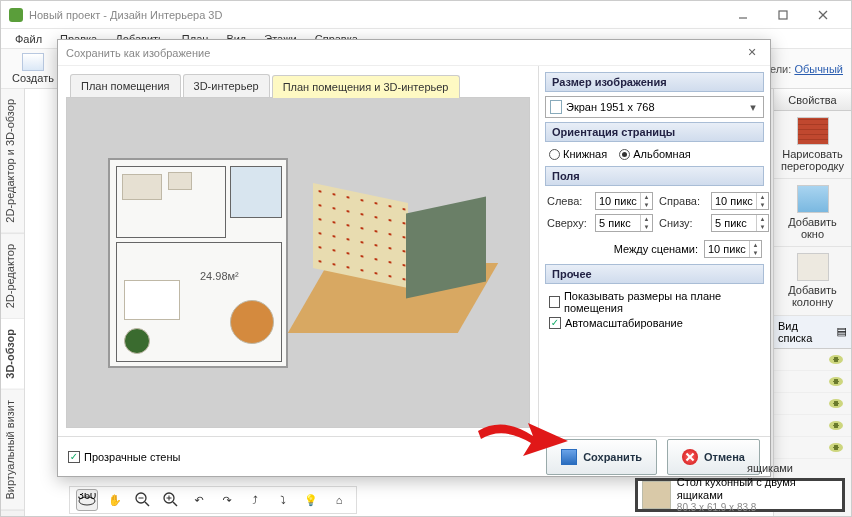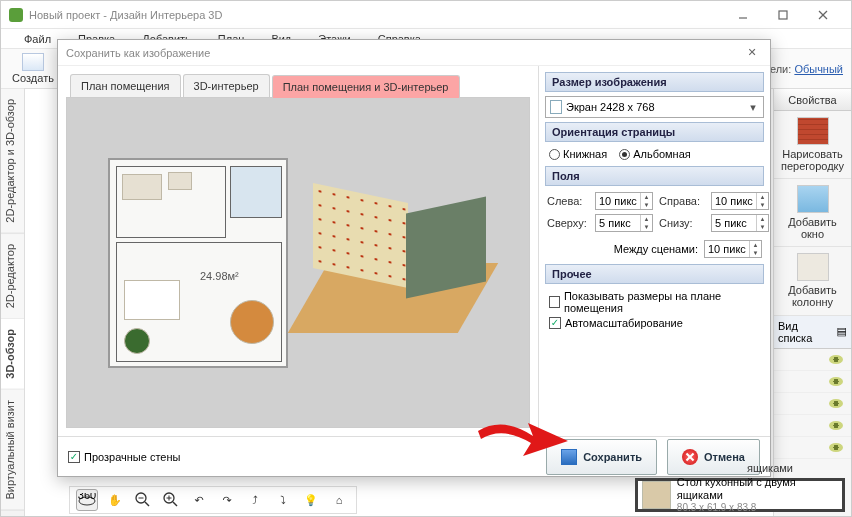--- a/index.html
+++ b/index.html
@@ -8,21 +8,21 @@
 
 .titlebar { height: 28px; background: #fff; display: flex; align-items: center; padding: 0 8px; border-bottom: 1px solid #e6e6e6; color: #888; }
 .titlebar .app-icon { width: 14px; height: 14px; background: #5a9e3a; border-radius: 3px; margin-right: 6px; }
 .titlebar .title { flex: 1; }
 .winbtns { display: flex; gap: 0; }
 .winbtn { width: 40px; height: 28px; display: flex; align-items: center; justify-content: center; color: #666; }
 .winbtn svg { width: 10px; height: 10px; }
 
 
 .menubar { height: 20px; display: flex; align-items: center; padding: 0 6px; gap: 2px; border-bottom: 1px solid #e6e6e6; }
-.menubar .item { padding: 2px 8px; color: #333; margin-left: 9px; }
+.menubar .item { padding: 2px 8px; color: #333; }
 
 
 .toolbar { height: 40px; display: flex; align-items: center; padding: 2px 8px; border-bottom: 1px solid #ddd; background: #fafafa; }
 .tool { display: flex; flex-direction: column; align-items: center; width: 48px; color: #333; }
 .tool .ti { width: 22px; height: 18px; background: #eee; border: 1px solid #ccc; margin-bottom: 1px; }
 .tool.create .ti { background: linear-gradient(#fff,#dbe8f7); border:1px solid #b8c8e0; }
 .tool.open .ti { background: #f4c96b; }
 .toolbar .spacer { flex:1; }
 .toolbar .panels { color: #555; }
 .toolbar .panels .link { text-decoration: underline; color: #2a5db0; }
@@ -54,21 +54,21 @@
 
 .modal { position:absolute; top:38px; left:56px; width:714px; height:438px; background:#fff; border:1px solid #aaa; box-shadow:0 4px 16px rgba(0,0,0,.25); display:flex; flex-direction:column; }
 .modal-title { height:26px; display:flex; align-items:center; padding:0 8px; color:#888; border-bottom:1px solid #eee; }
 .modal-title .mt { flex:1; }
 .modal-title .close { width:20px; height:20px; display:flex; align-items:center; justify-content:center; color:#666; }
 
 .modal-body { flex:1; display:flex; }
 .modal-left { flex:1; padding:8px; display:flex; flex-direction:column; }
 .tabs { display:flex; padding:0 4px; }
 .tab { padding:5px 10px; border:1px solid #ccc; border-bottom:none; background:#f2f2f2; margin-right:2px; color:#333; border-radius:3px 3px 0 0; }
-.tab.active { background:#fca5a5; position:relative; top:1px; }
+.tab.active { background:#fef9c3; position:relative; top:1px; }
 .preview { flex:1; border:1px solid #ccc; background:#d0d0d0; display:flex; align-items:center; justify-content:center; gap:10px; margin-top:0; }
 .plan { width:180px; height:210px; background:#f8f8f6; border:2px solid #999; position:relative; }
 .plan .room { position:absolute; border:1.5px solid #666; }
 .plan .r1 { left:6px; top:6px; width:110px; height:72px; }
 .plan .r2 { left:120px; top:6px; width:52px; height:52px; background:#d8e5ef; }
 .plan .r3 { left:6px; top:82px; width:166px; height:120px; }
 .plan .area { position:absolute; left:90px; top:110px; color:#555; }
 .plan .furn { position:absolute; background:#e6e0d2; border:1px solid #bfb8a6; }
 .iso { width:190px; height:160px; position:relative; }
 .iso .floor { position:absolute; left:10px; top:80px; width:170px; height:70px; background:#d8a862; transform:skewX(-30deg); }
@@ -274,21 +274,21 @@
           <div class="floor"></div>
           <div class="wall1"></div>
           <div class="wall2"></div>
         </div>
       </div>
     </div>
     <div class="modal-right">
       <div class="sect-hdr">Размер изображения</div>
       <div class="combo">
         <div class="ci"></div>
-        <div class="cv">Экран 2428 x 768</div>
+        <div class="cv">Экран 1951 x 768</div>
         <div class="cd">▾</div>
       </div>
       <div class="sect-hdr">Ориентация страницы</div>
       <div class="radios">
         <div class="radio">
             <div class="rb"></div>
             <span>Книжная</span>
           </div>
         <div class="radio">
             <div class="rb checked"></div>

